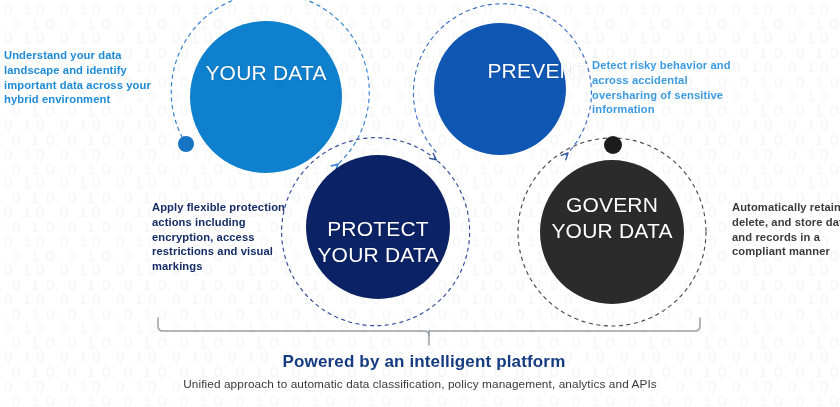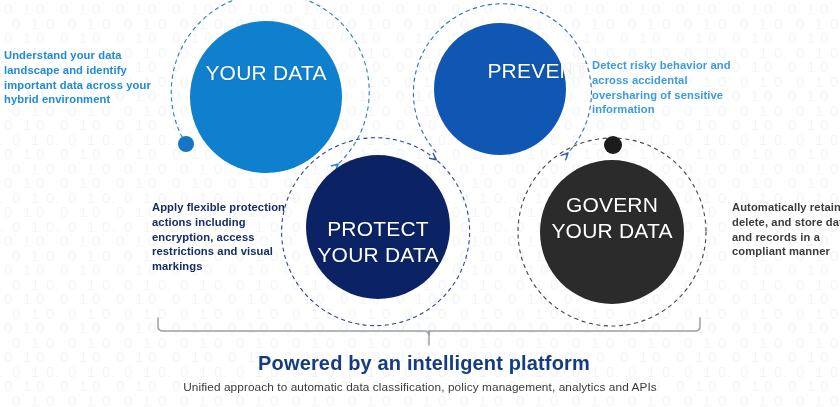--- a/index.html
+++ b/index.html
@@ -63,21 +63,21 @@
   #txt-govern{ left:524px; top:192px; width:176px; }
 
   #footer{
     position:absolute;
     z-index:5;
     left:0; top:352px; width:840px;
     text-align:center;
   }
   #footer-title{
     color:#153B80;
-    font-size:20px;
+    font-size:17px;
     font-weight:bold;
     letter-spacing:.15px;
     margin:0 0 5px 0;
     padding-left:8px;
   }
   #footer-sub{
     color:#3A3A3A;
     font-size:11.8px;
     letter-spacing:.1px;
     margin:0;

